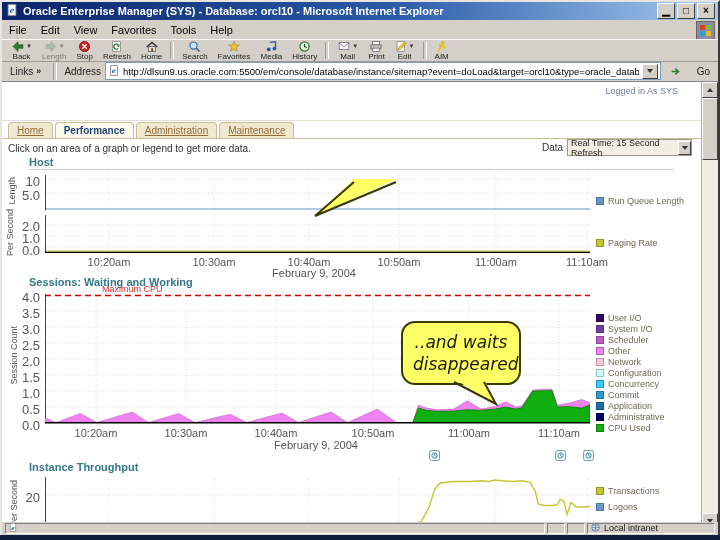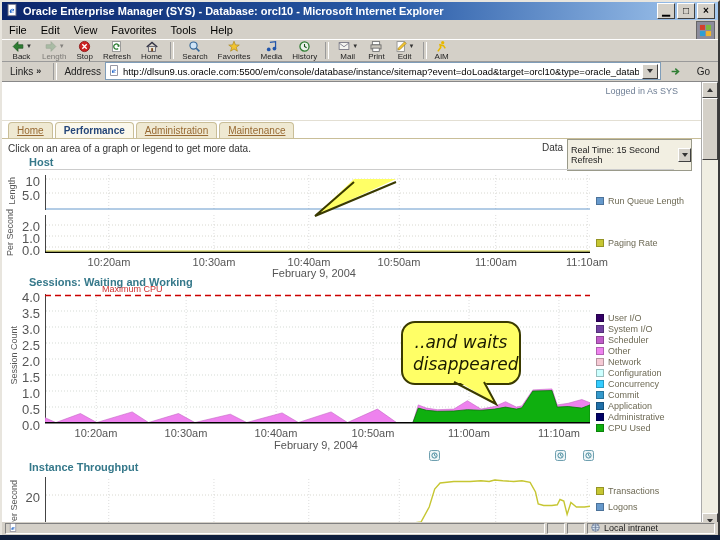--- a/index.html
+++ b/index.html
@@ -44,21 +44,21 @@
   
   .logged{position:absolute;right:24px;top:4px;color:#6F7F95;font-size:9px}
   .pg-title{position:absolute;left:8px;top:12px;font-size:15px;color:#4A5570}
   .hdr-rule{position:absolute;left:0;right:0;top:38px;border-top:1px solid #E3DFD3}
   .tabs{position:absolute;left:6px;top:40px;height:17px;display:flex;gap:2px;font-size:10px}
   .tab{padding:2px 8px;background:#EFE9D2;border:1px solid #C9BE98;border-bottom:none;border-radius:4px 4px 0 0;color:#986A33;text-decoration:underline}
   .tab.sel{background:#FBF8EC;font-weight:bold;color:#26477A;text-decoration:none}
   .tabs-rule{position:absolute;left:0;right:0;top:56px;border-top:1px solid #C9BE98}
   .hint{position:absolute;left:6px;top:61px;color:#333;font-size:10px}
   .vd-label{position:absolute;left:540px;top:60px;color:#333;font-size:10px}
-  .vd-select{position:absolute;left:565px;top:57px;width:125px;height:32px;background:#F2EFE2;border:1px solid #9A9A8A;display:flex;align-items:center;font-size:9px;color:#222;padding-left:3px;box-sizing:border-box}
+  .vd-select{position:absolute;left:565px;top:57px;width:125px;height:17px;background:#F2EFE2;border:1px solid #9A9A8A;display:flex;align-items:center;font-size:9px;color:#222;padding-left:3px;box-sizing:border-box}
   .sel-btn{margin-left:auto;width:14px;height:14px;background:#D4D0C8;border:1px solid;border-color:#fff #404040 #404040 #fff;display:flex;align-items:center;justify-content:center;box-sizing:border-box}
   .sec-h{position:absolute;left:27px;color:#35788A;font-weight:bold;font-size:11px}
   .sec-rule{position:absolute;left:27px;right:28px;top:87px;border-top:1px solid #CCC}
   .maxcpu{position:absolute;left:100px;top:202px;color:#CC3333;font-size:9px}
   .tick{position:absolute;left:14px;width:24px;text-align:right;font-size:13px;color:#555}
   .xlab{position:absolute;font-size:11px;color:#555;transform:translateX(-50%);white-space:nowrap}
   .ylab{position:absolute;writing-mode:vertical-rl;transform:rotate(180deg);font-size:9px;color:#555}
   .legend-item{position:absolute;display:flex;align-items:center;gap:4px;font-size:9px;color:#6E6A55;white-space:nowrap}
   .sw{width:8px;height:8px;display:inline-block;border:1px solid rgba(0,0,0,.25);box-sizing:border-box}
   .mini-ic{position:absolute;width:11px;height:11px}

